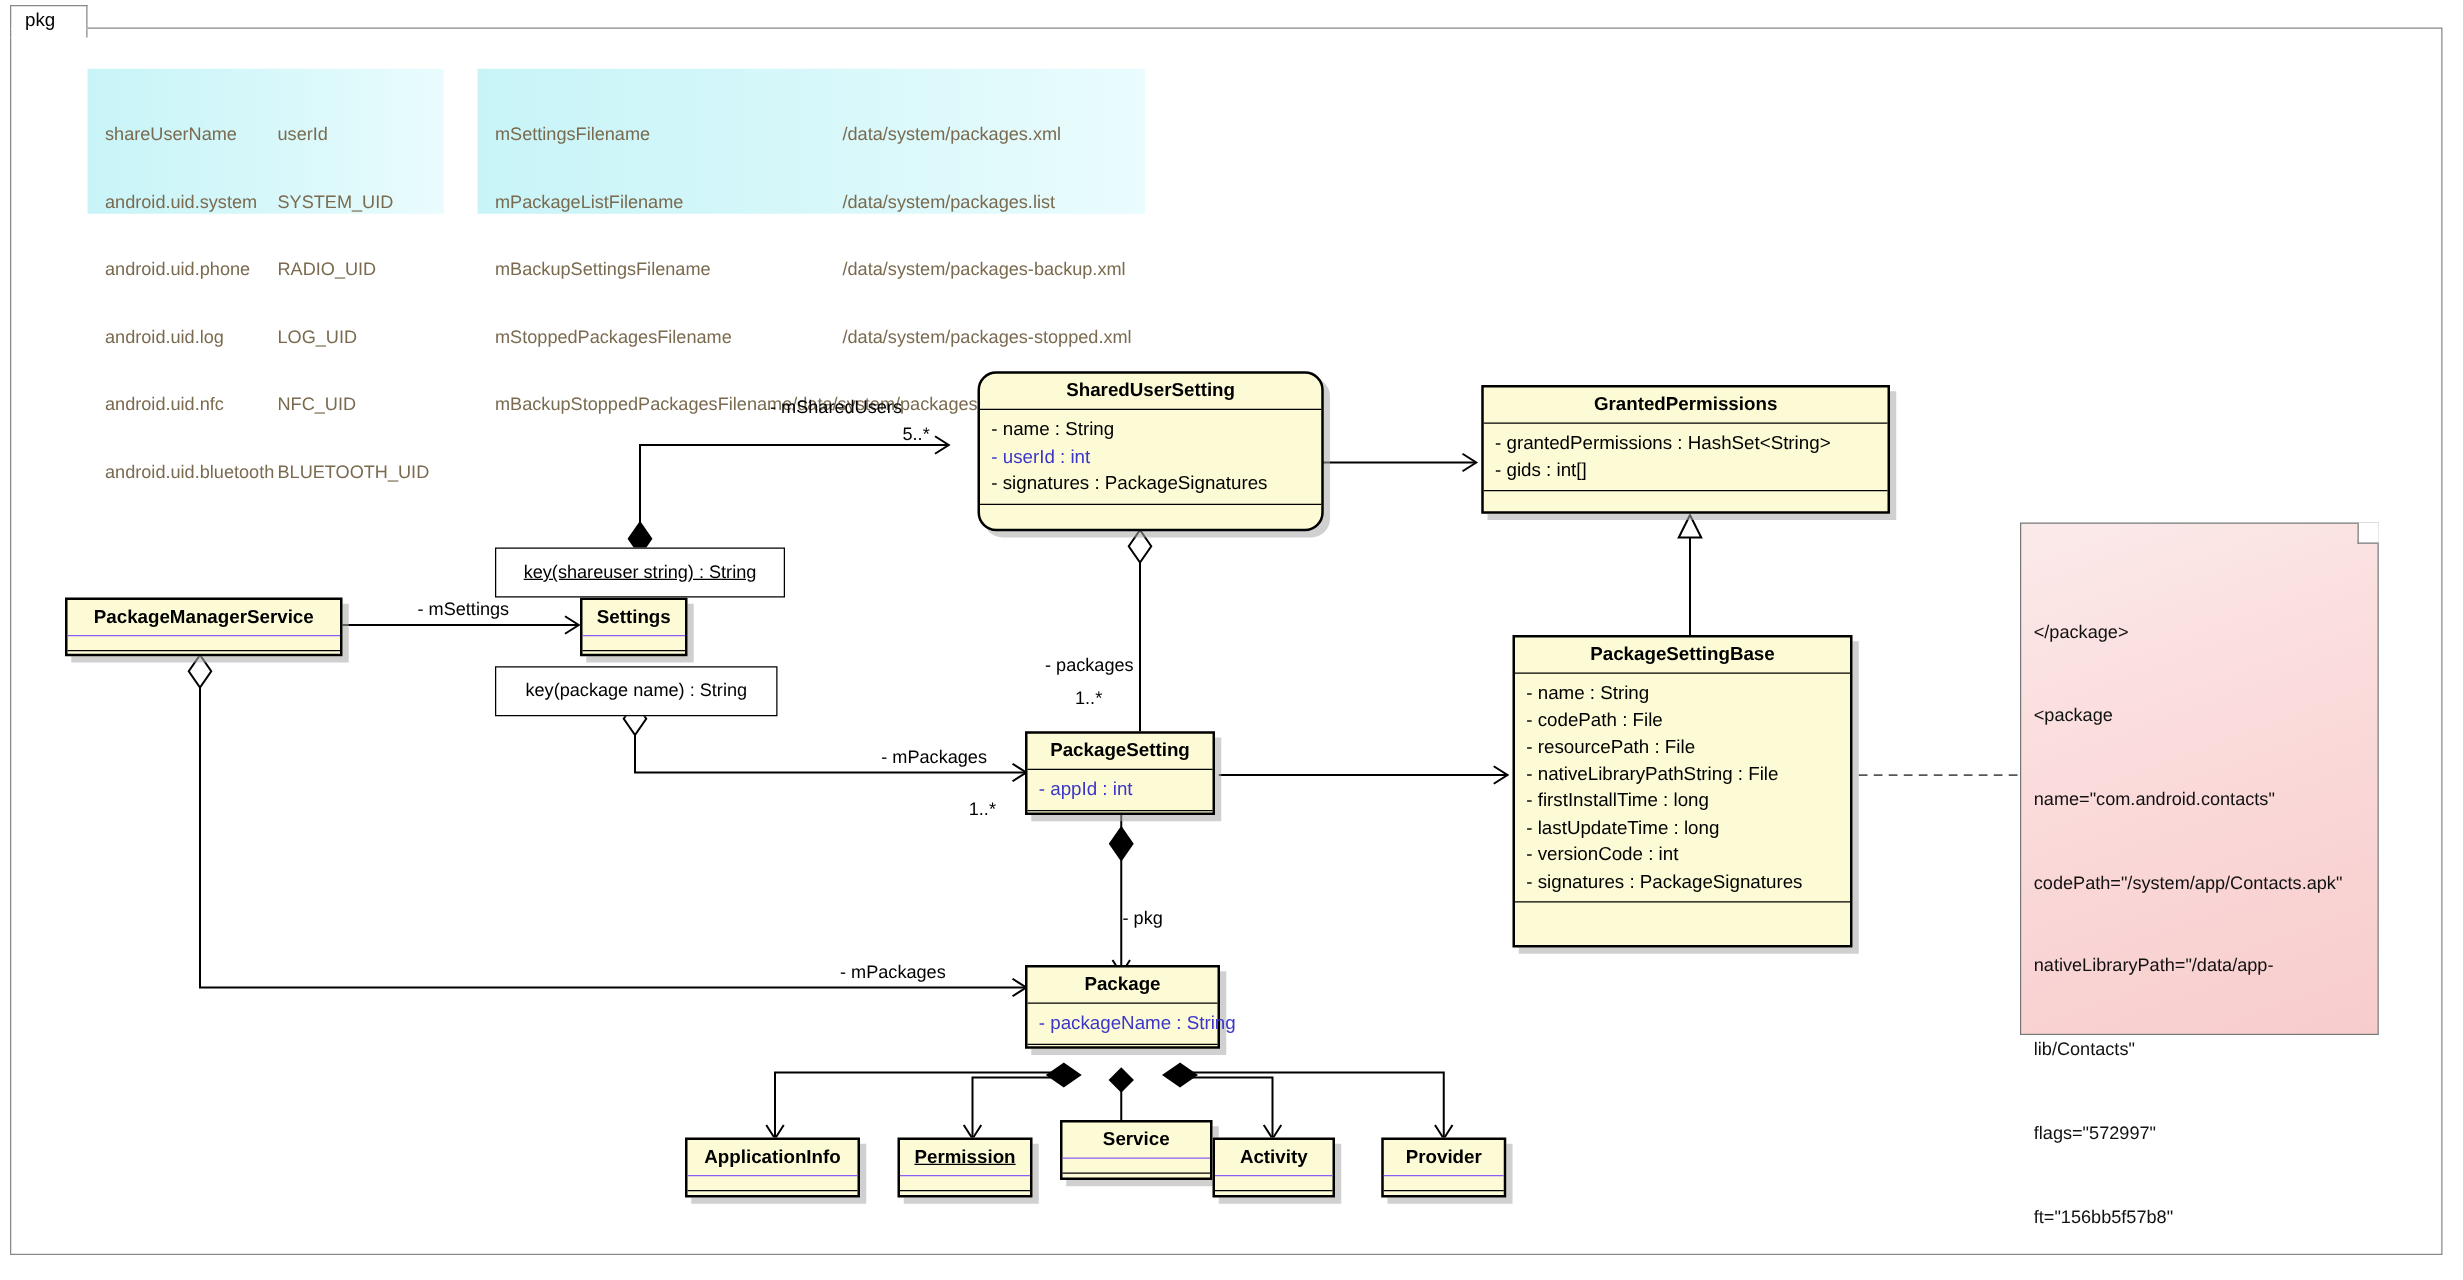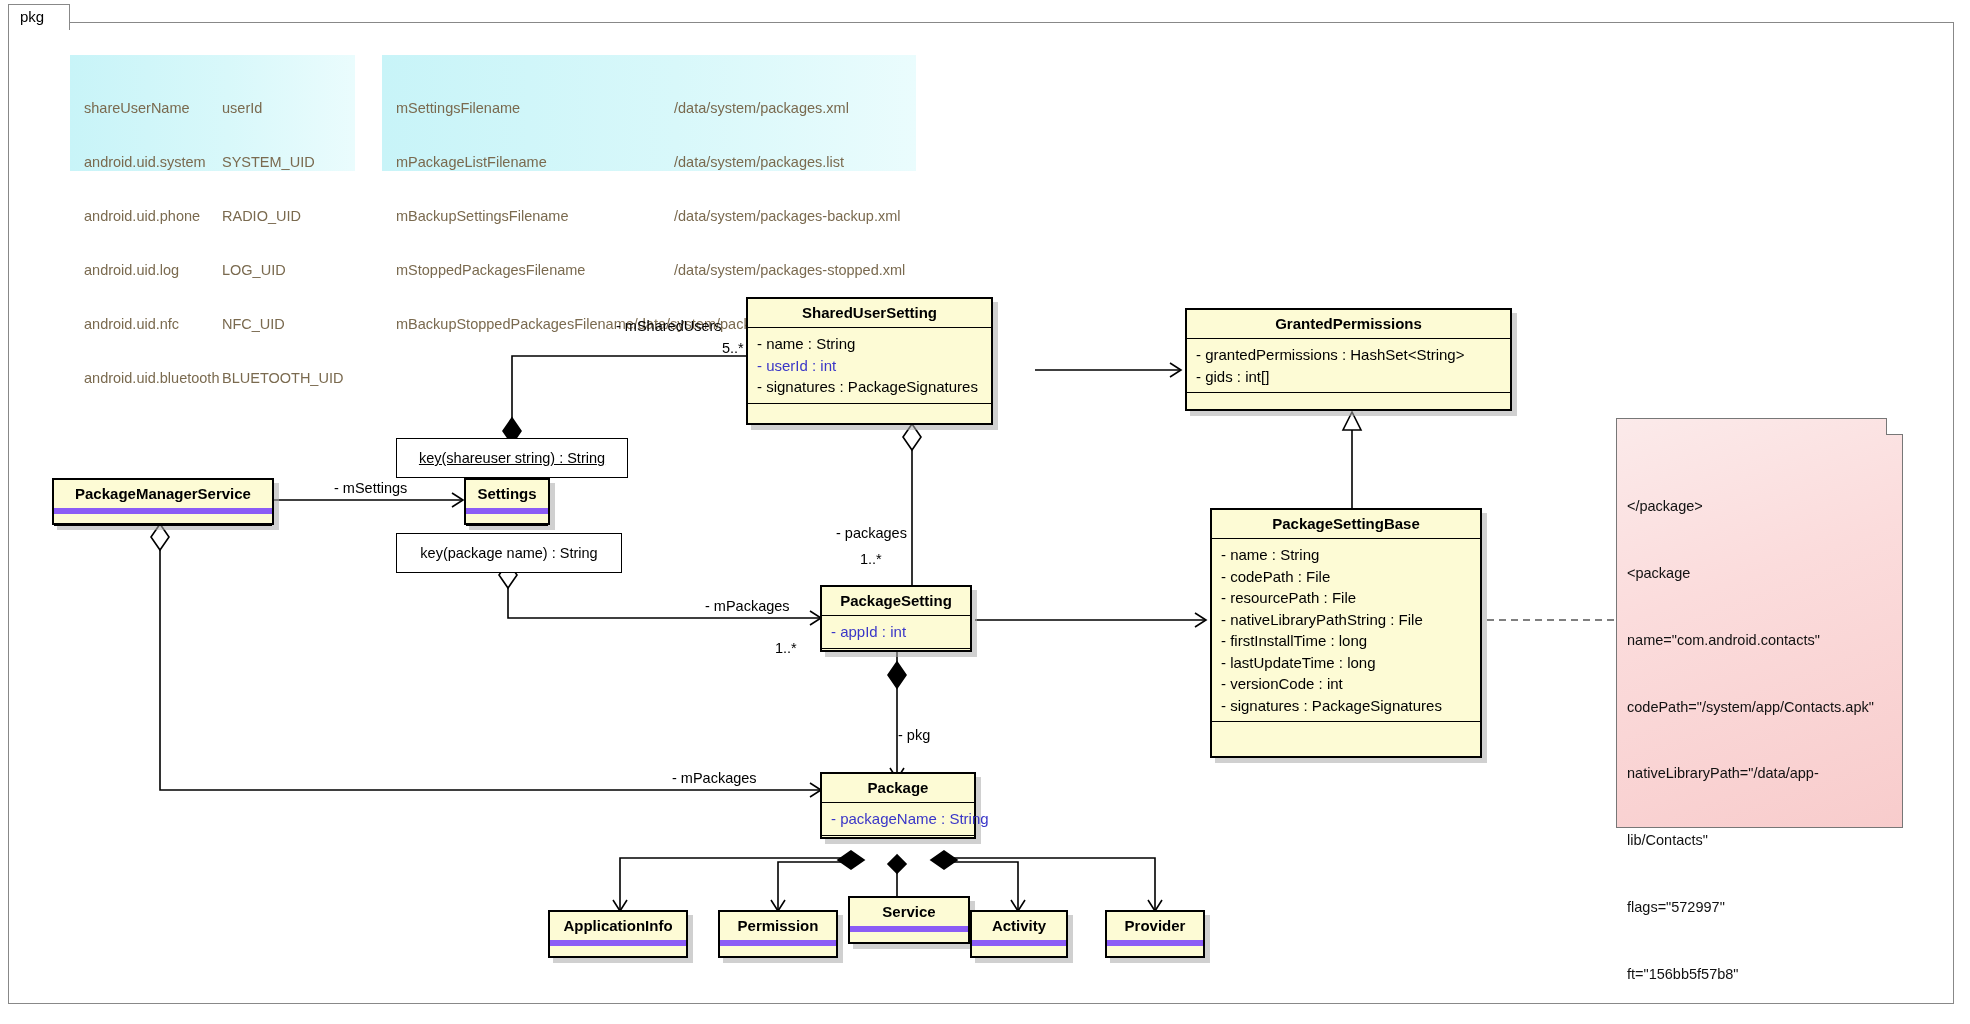--- a/index.html
+++ b/index.html
@@ -38,21 +38,21 @@
 
   
   .cls{position:absolute;box-sizing:border-box;border:2px solid #000;
        background:#fdfbd5;box-shadow:5px 5px 0 rgba(170,170,170,.55);}
   .cls .title{font-weight:bold;font-size:15px;text-align:center;padding:5px 0 6px 0;
         border-bottom:1px solid #000;color:#000;}
   .cls .attrs{border-bottom:1px solid #000;padding:5px 0 5px 9px;font-size:15px;line-height:21.5px;}
   .cls .attr{color:#000;white-space:nowrap;}
   .cls .attr.blue{color:#3a36c8;}
   .cls .ops{height:13px;}
-  .cls.simple .title{border-bottom:6px solid #8b5cf6;}
+  .cls.simple .title{border-bottom:1px solid #8b5cf6;}
   .cls.simple .attrs{height:11px;padding:0;}
 
   
   .lbox{position:absolute;box-sizing:border-box;border:1px solid #000;background:#fff;
         font-size:14.5px;color:#000;display:flex;align-items:center;justify-content:center;}
 
   
   .elabel{position:absolute;font-size:14.5px;color:#000;white-space:nowrap;}
 
   svg.wires{position:absolute;left:0;top:0;width:1970px;height:1024px;pointer-events:none;}
@@ -190,21 +190,21 @@
     <div class="attrs"></div>
     <div class="ops"></div>
   </div>
 
   <div class="cls simple" style="left:464px;top:478px;width:86px;height:47px;">
     <div class="title">Settings</div>
     <div class="attrs"></div>
     <div class="ops"></div>
   </div>
 
-  <div class="cls" style="left:746px;top:297px;width:247px;height:128px;">
+  <div class="cls" style="left:782px;top:297px;width:277px;height:128px;border-radius:15px;">
     <div class="title">SharedUserSetting</div>
     <div class="attrs">
       <div class="attr">- name : String</div>
       <div class="attr blue">- userId : int</div>
       <div class="attr">- signatures : PackageSignatures</div>
     </div>
     <div class="ops"></div>
   </div>
 
   <div class="cls" style="left:1185px;top:308px;width:327px;height:103px;">
@@ -243,21 +243,21 @@
     <div class="attrs">
       <div class="attr blue">- packageName : String</div>
     </div>
   </div>
 
   <div class="cls simple" style="left:548px;top:910px;width:140px;height:48px;">
     <div class="title">ApplicationInfo</div>
     <div class="attrs"></div>
     <div class="ops"></div>
   </div>
-  <div class="cls simple" style="left:718px;top:910px;width:120px;height:48px;">
+  <div class="cls simple" style="left:718px;top:910px;width:108px;height:48px;text-decoration:underline;">
     <div class="title">Permission</div>
     <div class="attrs"></div>
     <div class="ops"></div>
   </div>
   <div class="cls simple" style="left:848px;top:868px;width:122px;height:48px;margin-top:28px;">
     <div class="title">Service</div>
     <div class="attrs"></div>
     <div class="ops"></div>
   </div>
   <div class="cls simple" style="left:970px;top:910px;width:98px;height:48px;">

